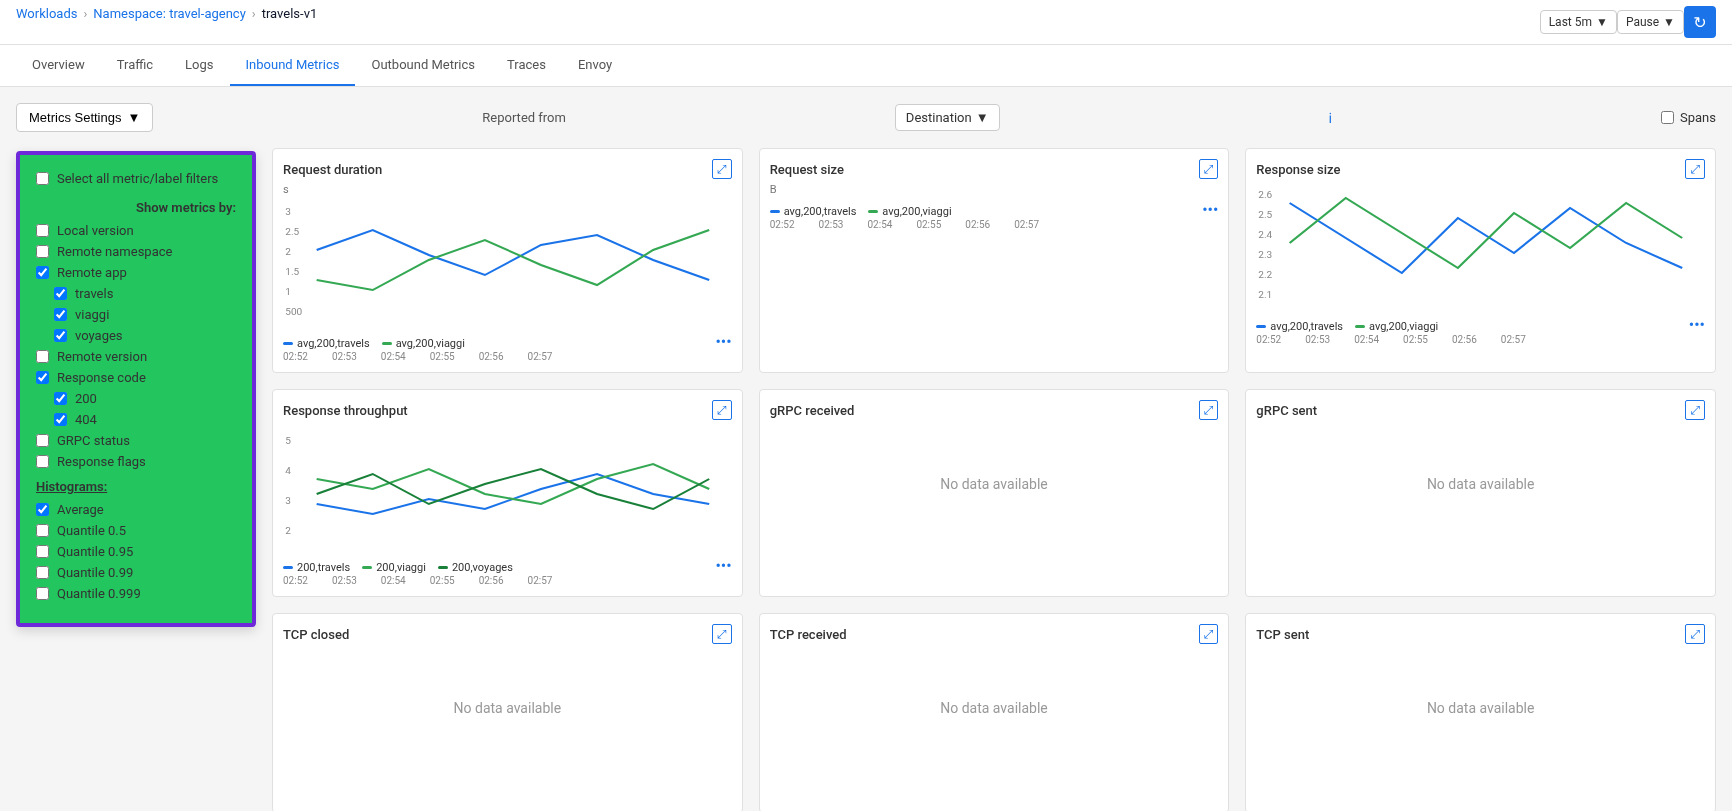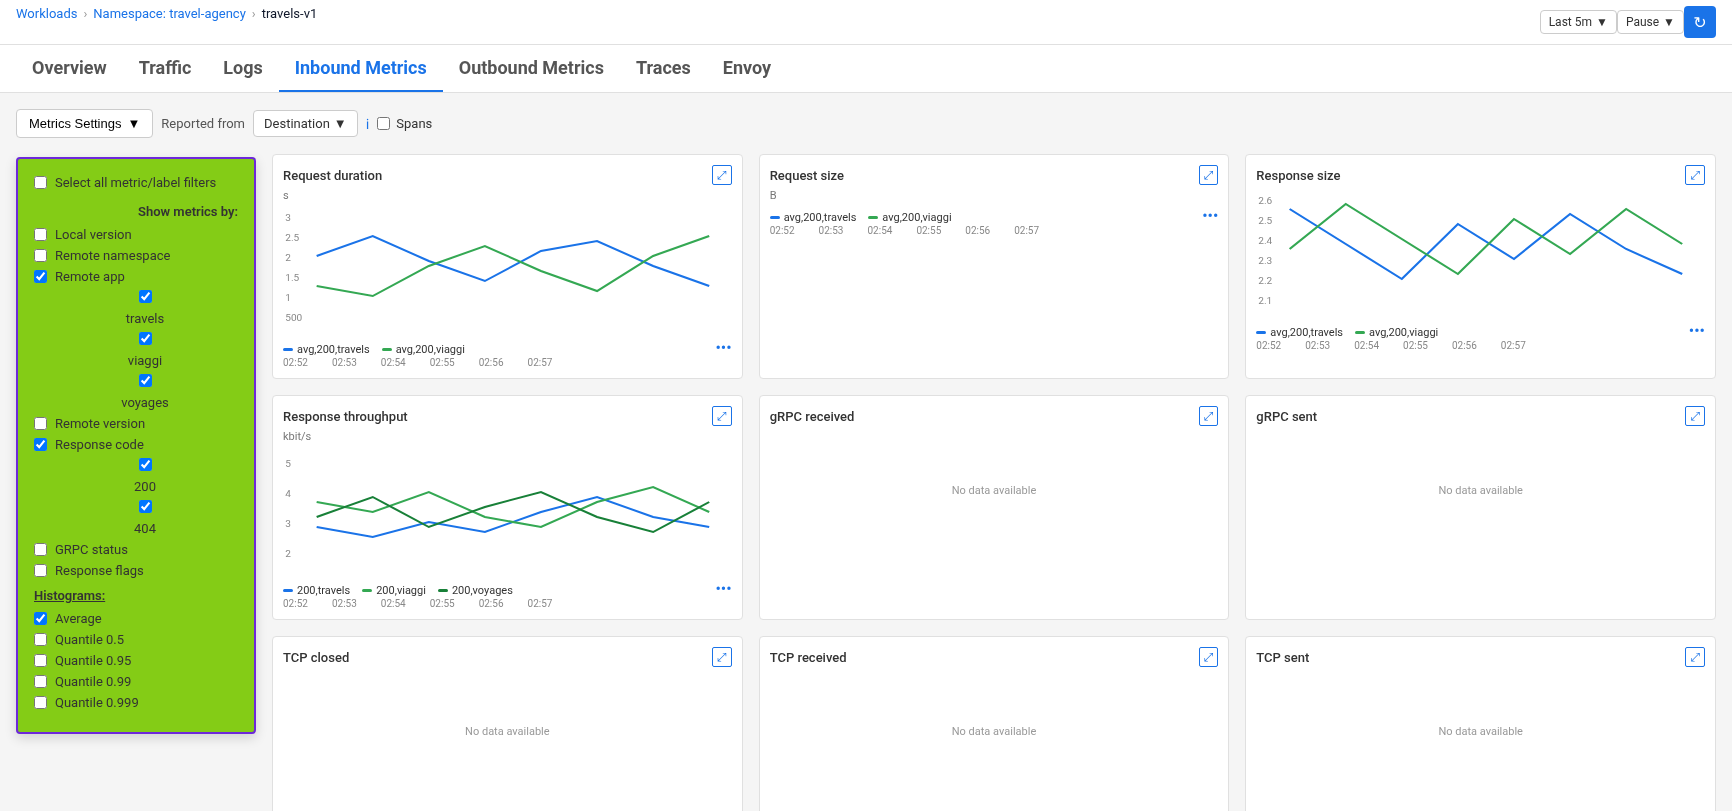--- a/index.html
+++ b/index.html
@@ -59,42 +59,42 @@
       border-bottom: 1px solid #e0e0e0;
       padding: 0 16px;
       display: flex;
       align-items: center;
       gap: 0;
     }
     .tab {
       padding: 12px 16px;
       cursor: pointer;
       border-bottom: 2px solid transparent;
-      font-size: 18px;
+      font-size: 13px;
       color: #555;
       white-space: nowrap;
-      font-weight: bold;
     }
     .tab.active {
       color: #1a73e8;
       border-bottom: 2px solid #1a73e8;
     }
 
     
     .main-content {
       padding: 16px;
       position: relative;
     }
 
     
     .filter-bar {
       display: flex;
       align-items: center;
-      gap: 8px;
+      gap: 28px;
       margin-bottom: 16px;
+      justify-content: space-between;
     }
     .metrics-settings-btn {
       border: 1px solid #ccc;
       border-radius: 4px;
       padding: 6px 12px;
       background: #fff;
       cursor: pointer;
       font-size: 13px;
       display: flex;
       align-items: center;
@@ -129,22 +129,22 @@
       gap: 6px;
       font-size: 13px;
     }
 
     
     .dropdown-panel {
       position: absolute;
       top: 64px;
       left: 16px;
       width: 240px;
-      background: #84cc16;
-      border: 2px solid #6d28d9;
+      background: #22c55e;
+      border: 4px solid #6d28d9;
       border-radius: 4px;
       box-shadow: 0 4px 12px rgba(0,0,0,0.15);
       padding: 16px;
       z-index: 100;
     }
     .select-all-row {
       display: flex;
       align-items: center;
       gap: 8px;
       margin-bottom: 14px;
@@ -157,21 +157,21 @@
       text-align: right;
     }
     .filter-option {
       display: flex;
       align-items: center;
       gap: 8px;
       font-size: 13px;
       margin-bottom: 6px;
       padding-left: 0;
     }
-    .filter-option.indent1 { padding-left: 18px; flex-direction: column; }
+    .filter-option.indent1 { padding-left: 18px; }
     .filter-option input[type=checkbox] { margin: 0; }
     .histograms-section { margin-top: 10px; }
     .histograms-title {
       font-weight: 600;
       font-size: 13px;
       margin-bottom: 8px;
       text-decoration: underline;
     }
 
     
@@ -213,21 +213,21 @@
       font-size: 11px;
       color: #777;
       margin-bottom: 4px;
     }
     .no-data {
       display: flex;
       align-items: center;
       justify-content: center;
       height: 120px;
       color: #999;
-      font-size: 11px;
+      font-size: 14px;
     }
     .chart-svg-container {
       width: 100%;
       height: 130px;
     }
     .chart-legend {
       display: flex;
       align-items: center;
       gap: 12px;
       margin-top: 4px;
@@ -514,21 +514,20 @@
             <span>02:56</span>
             <span>02:57</span>
         </div>
       </div>
 
       <div class="chart-card">
         <div class="chart-header">
           <span class="chart-title">Response throughput</span>
           <span class="chart-expand">⤢</span>
         </div>
-        <div class="chart-unit">kbit/s</div>
         <div class="chart-svg-container">
           <svg width="100%" height="130" viewBox="0 0 400 130" preserveAspectRatio="none">
             <text x="2" y="20" font-size="9" fill="#888">5</text>
             <text x="2" y="50" font-size="9" fill="#888">4</text>
             <text x="2" y="80" font-size="9" fill="#888">3</text>
             <text x="2" y="110" font-size="9" fill="#888">2</text>
             <polyline points="30,80 80,90 130,75 180,85 230,65 280,50 330,70 380,80" fill="none" stroke="#1a73e8" stroke-width="2"></polyline>
             <polyline points="30,55 80,65 130,45 180,70 230,80 280,55 330,40 380,65" fill="none" stroke="#34a853" stroke-width="2"></polyline>
             <polyline points="30,70 80,50 130,80 180,60 230,45 280,70 330,85 380,55" fill="none" stroke="#188038" stroke-width="2"></polyline>
           </svg>

